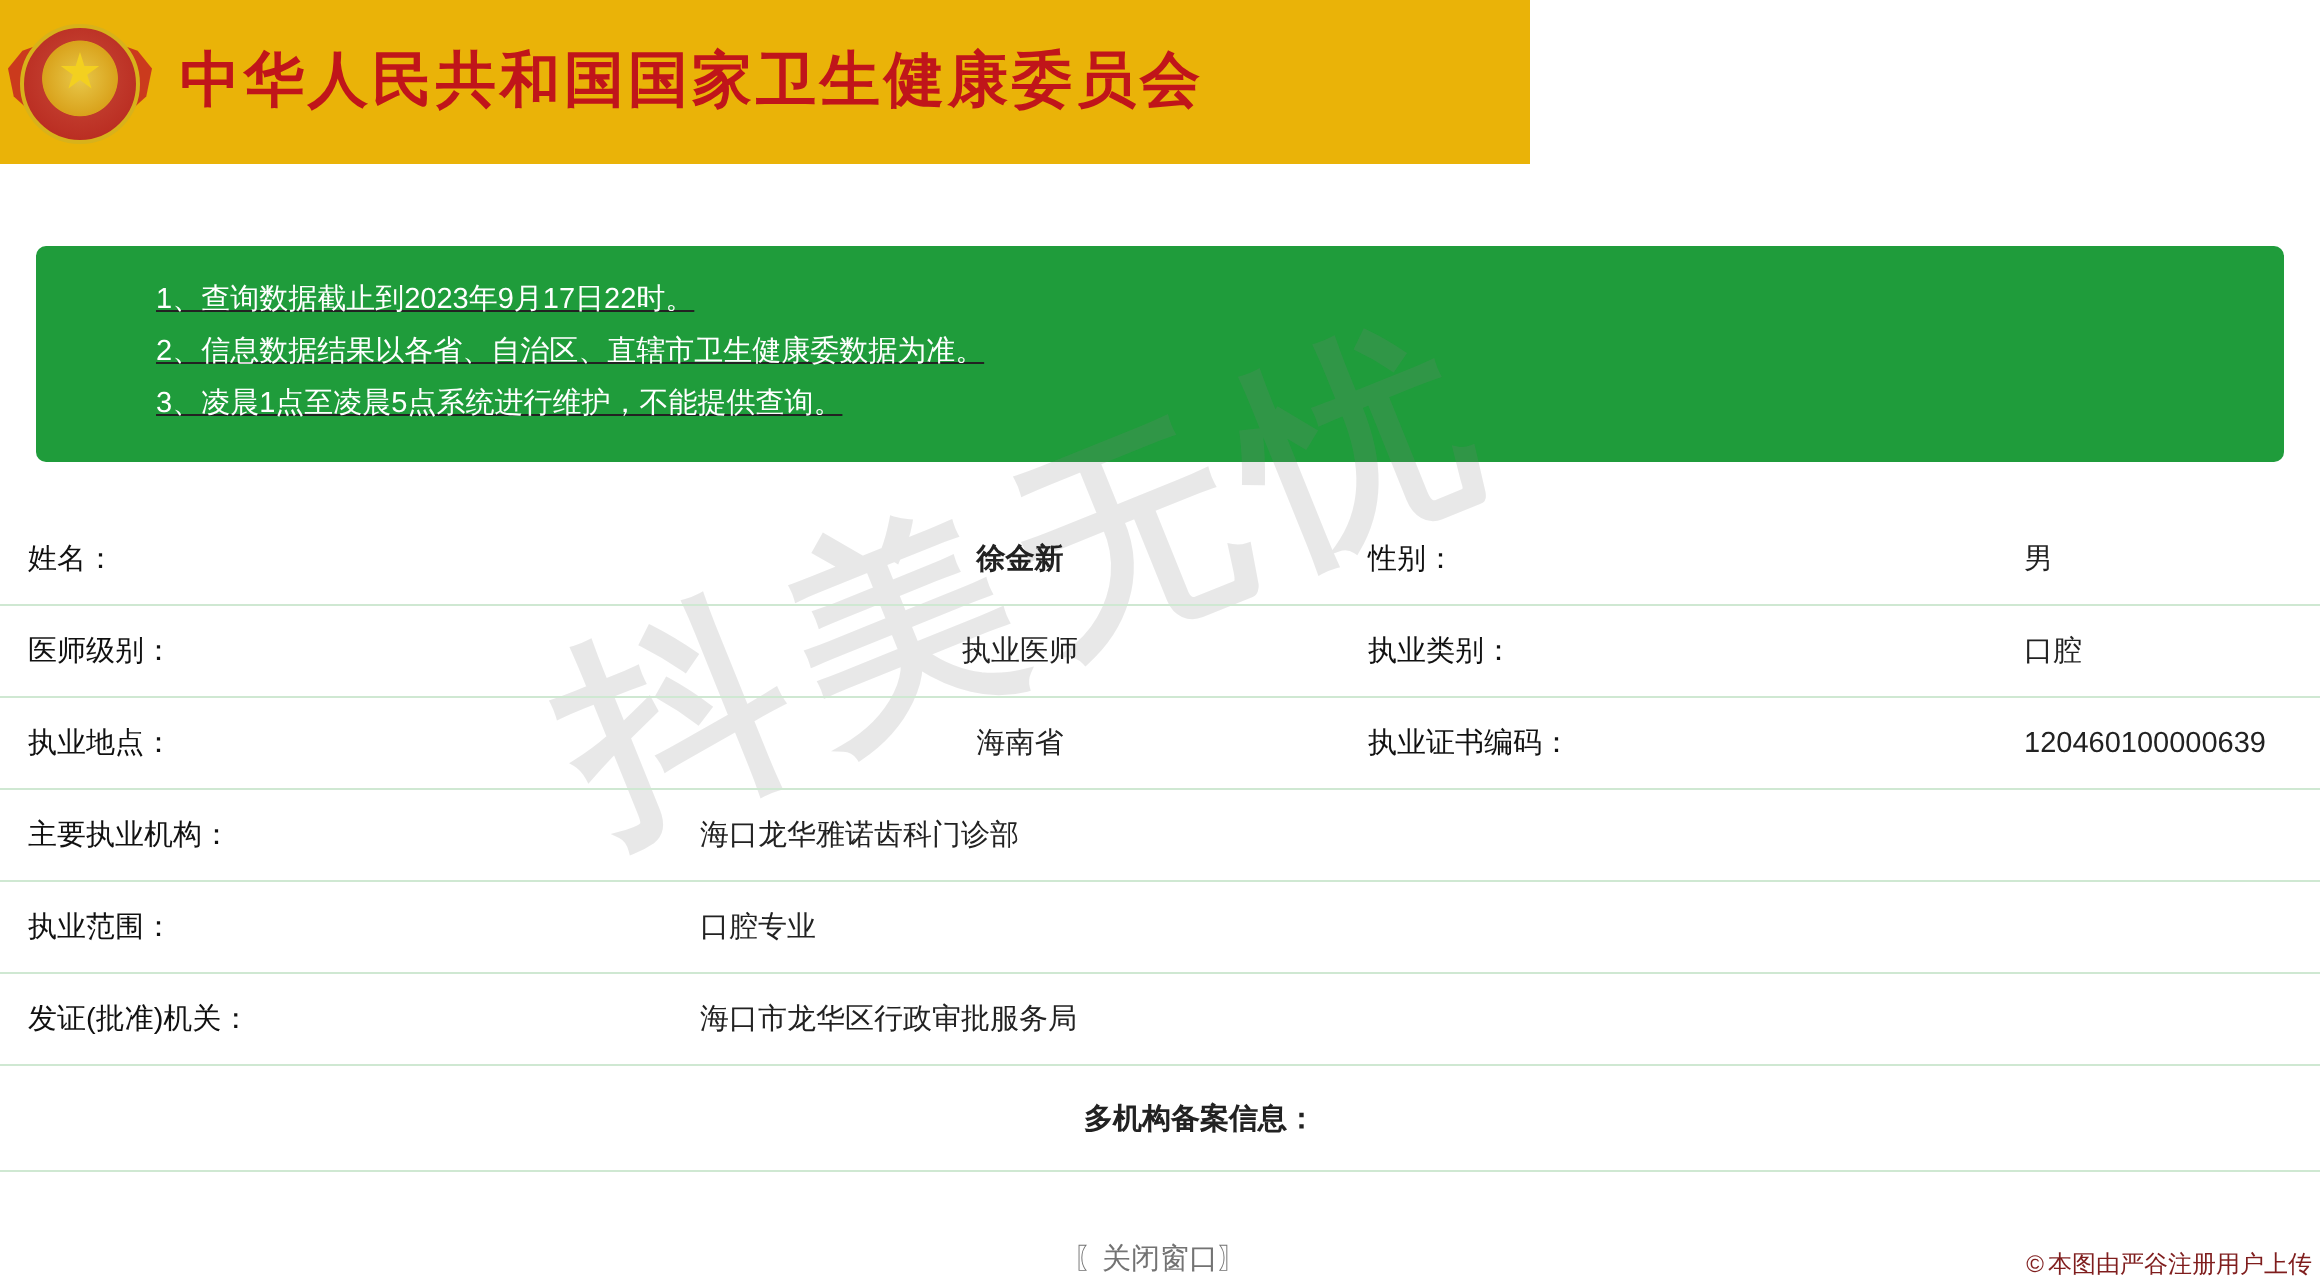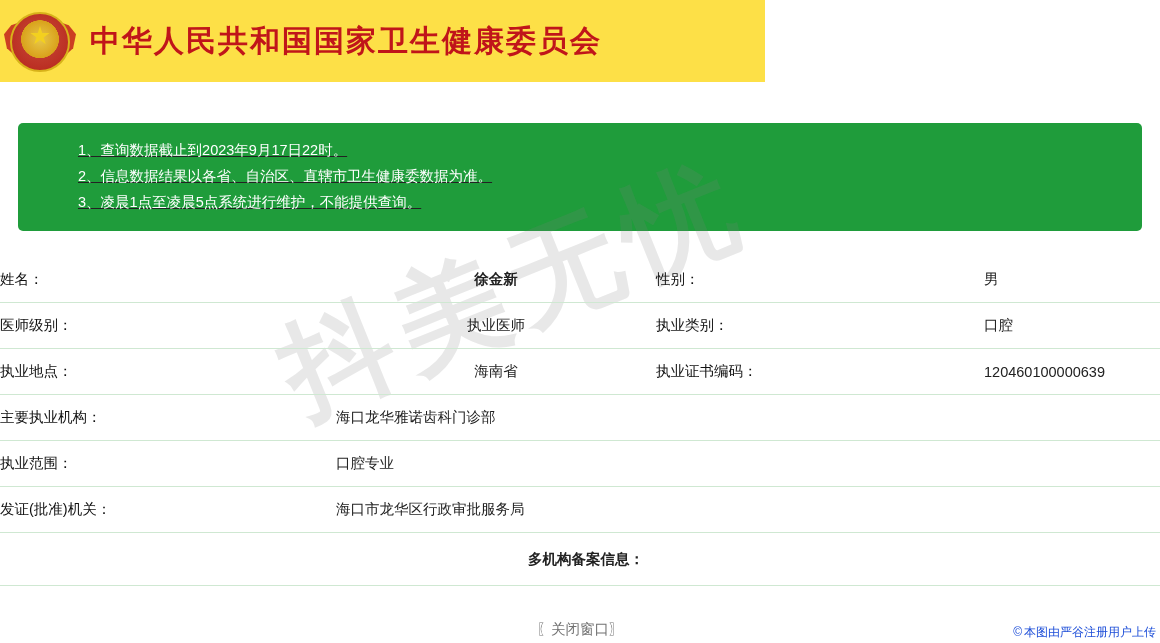--- a/index.html
+++ b/index.html
@@ -13,21 +13,21 @@
     font-family: "Liberation Sans", sans-serif;
     color: #222;
     position: relative;
     overflow: hidden;
   }
 
   
   .header-banner {
     width: 765px;
     height: 82px;
-    background: #fde047;
+    background: #eab308;
     position: relative;
     border-bottom: 1px solid #ffffff;
     display: flex;
     align-items: center;
     overflow: hidden;
   }
   .emblem {
     width: 72px;
     height: 72px;
     margin-left: 4px;
@@ -121,20 +121,21 @@
     border-bottom: 1px solid #cfe8d2;
   }
   .info-table td {
     height: 45px;
     font-size: 14.5px;
     color: #222;
     padding: 0;
     vertical-align: middle;
   }
   td.label {
+    padding-left: 14px;
     color: #111;
   }
   td.value {
     padding-left: 6px;
   }
   td.value.bold { font-weight: bold; }
   .col-l1 { width: 330px; }
   .col-v1 { width: 320px; text-align: center; }
   .col-l2 { width: 322px; }
   .col-v2 { width: 188px; }
@@ -175,21 +176,21 @@
   }
   .footer-close a {
     color: #737373;
     text-decoration: none;
   }
   .corner-note {
     position: absolute;
     right: 4px;
     bottom: 2px;
     font-size: 12px;
-    color: #1d4ed8;
+    color: #7f1d1d;
     white-space: nowrap;
   }
   .corner-note .c-mark {
     display: inline-block;
     margin-right: 2px;
   }
 </style>
 </head>
 <body>
 

